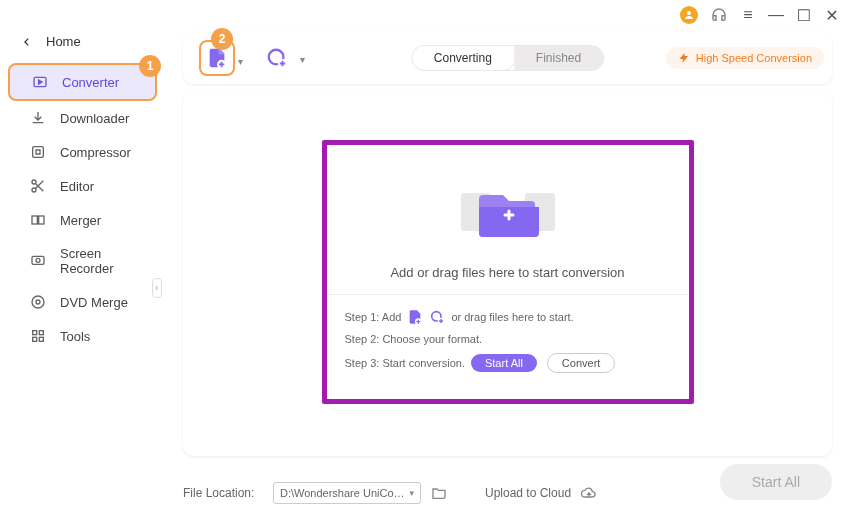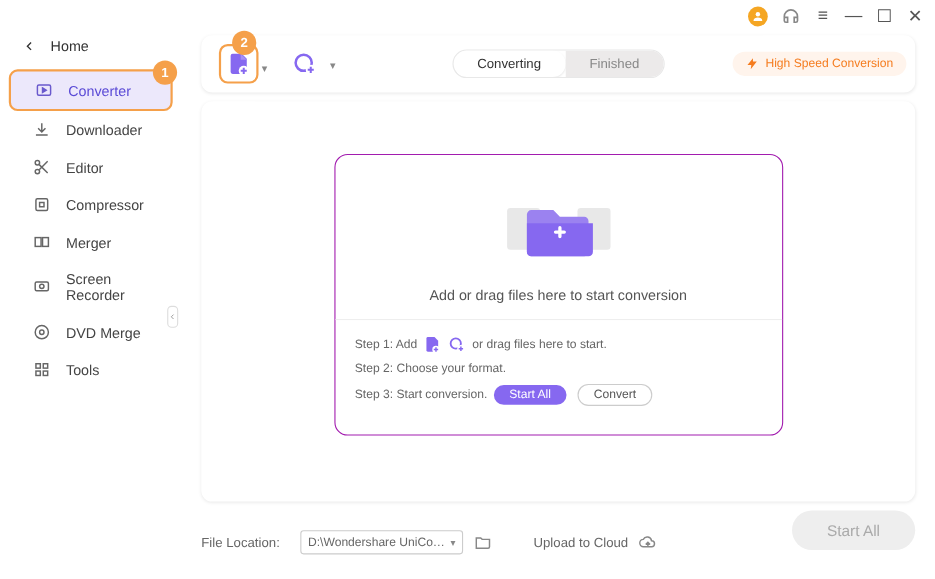--- a/index.html
+++ b/index.html
@@ -30,21 +30,21 @@
 
 .tabs { position: absolute; left: 50%; transform: translateX(-50%); display: flex; border-radius: 14px; overflow: hidden; border: 1px solid #e8e8e8; }
 .tab { padding: 5px 22px; font-size: 12px; cursor: pointer; }
 .tab.active { background: #fff; color: #333; box-shadow: 0 1px 2px rgba(0,0,0,0.1); border-radius: 14px; }
 .tab.inactive { background: #eceaea; color: #888; }
 
 .hsc { position: absolute; right: 8px; display: flex; align-items: center; gap: 6px; background: #fff4ec; color: #f57c1f; padding: 5px 12px; border-radius: 14px; font-size: 11px; cursor: pointer; }
 
 .content { position: absolute; top: 92px; left: 18px; right: 18px; bottom: 70px; background: #fff; border-radius: 10px; box-shadow: 0 1px 3px rgba(0,0,0,0.08); }
 
-.dropzone { position: absolute; top: 48px; left: 50%; transform: translateX(-50%); width: 408px; border: 1px solid #a21caf; border-radius: 12px; padding-bottom: 18px; }
+.dropzone { position: absolute; top: 48px; left: 50%; transform: translateX(-50%); width: 372px; border: 5px solid #a21caf; border-radius: 2px; padding-bottom: 18px; }
 .folder-illus { display: flex; justify-content: center; padding: 30px 0 12px; }
 .drop-text { text-align: center; font-size: 13px; color: #555; padding: 8px 0 14px; }
 .steps { border-top: 1px solid #eee; padding: 14px 18px 0; }
 .step-row { display: flex; align-items: center; gap: 6px; font-size: 11px; color: #666; margin-bottom: 8px; }
 .step-row .mini-icon { width: 16px; height: 16px; }
 .pill { padding: 3px 14px; border-radius: 12px; font-size: 11px; cursor: pointer; }
 .pill.primary { background: #8668f0; color: #fff; }
 .pill.secondary { background: #fff; color: #555; border: 1px solid #ccc; margin-left: 4px; }
 
 .footer { position: absolute; bottom: 12px; left: 18px; right: 18px; }
@@ -96,32 +96,32 @@
     <div class="nav-badge">1</div>
   </div>
   <div class="nav-item">
     <svg class="icon" viewBox="0 0 24 24" fill="none" stroke="currentColor" stroke-width="2">
         <path d="M12 3v12m-5-5l5 5 5-5M4 19h16"></path>
       </svg>
     <span>Downloader</span>
   </div>
   <div class="nav-item">
     <svg class="icon" viewBox="0 0 24 24" fill="none" stroke="currentColor" stroke-width="2">
+        <rect x="4" y="4" width="16" height="16" rx="2"></rect>
+        <path d="M9 9h6v6H9z"></path>
+      </svg>
+    <span>Compressor</span>
+  </div>
+  <div class="nav-item">
+    <svg class="icon" viewBox="0 0 24 24" fill="none" stroke="currentColor" stroke-width="2">
         <circle cx="6" cy="6" r="3"></circle>
         <circle cx="6" cy="18" r="3"></circle>
         <path d="M20 4L8.5 15.5M20 20L8.5 8.5"></path>
       </svg>
     <span>Editor</span>
-  </div>
-  <div class="nav-item">
-    <svg class="icon" viewBox="0 0 24 24" fill="none" stroke="currentColor" stroke-width="2">
-        <rect x="4" y="4" width="16" height="16" rx="2"></rect>
-        <path d="M9 9h6v6H9z"></path>
-      </svg>
-    <span>Compressor</span>
   </div>
   <div class="nav-item">
     <svg class="icon" viewBox="0 0 24 24" fill="none" stroke="currentColor" stroke-width="2">
         <rect x="3" y="6" width="8" height="12"></rect>
         <rect x="13" y="6" width="8" height="12"></rect>
       </svg>
     <span>Merger</span>
   </div>
   <div class="nav-item">
     <svg class="icon" viewBox="0 0 24 24" fill="none" stroke="currentColor" stroke-width="2">

